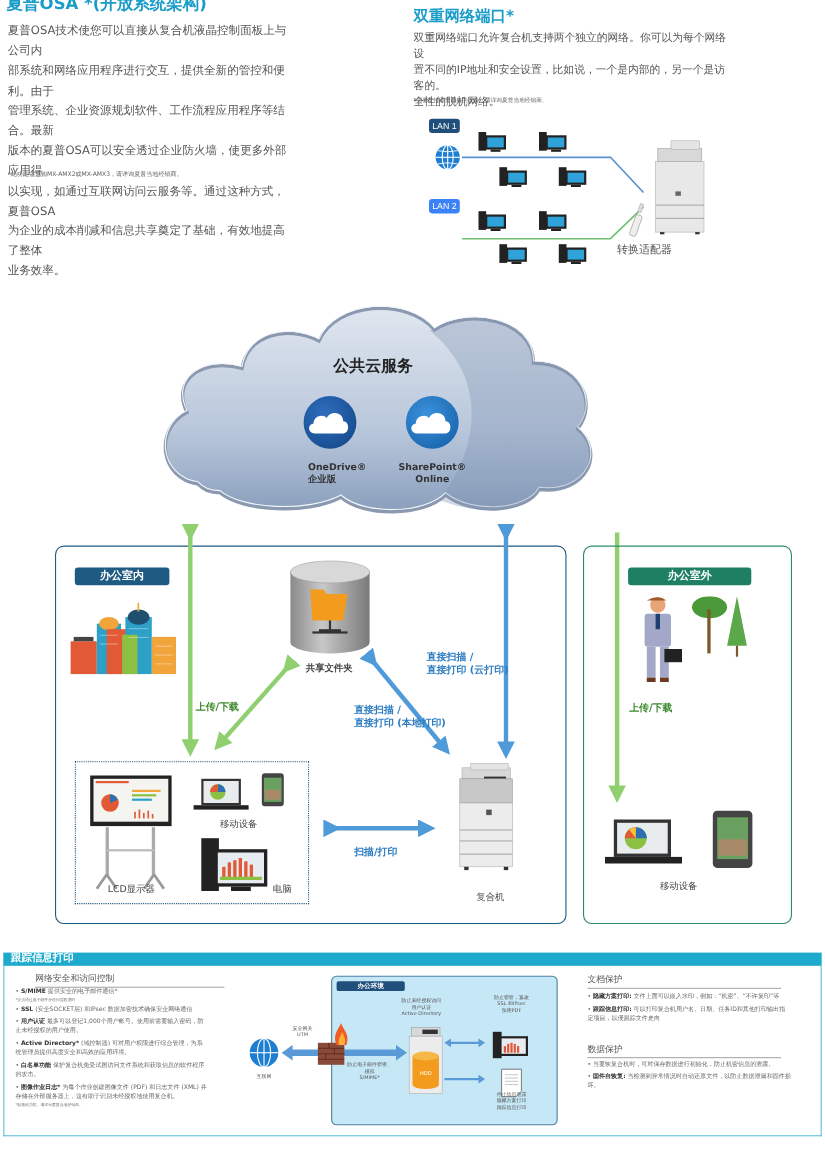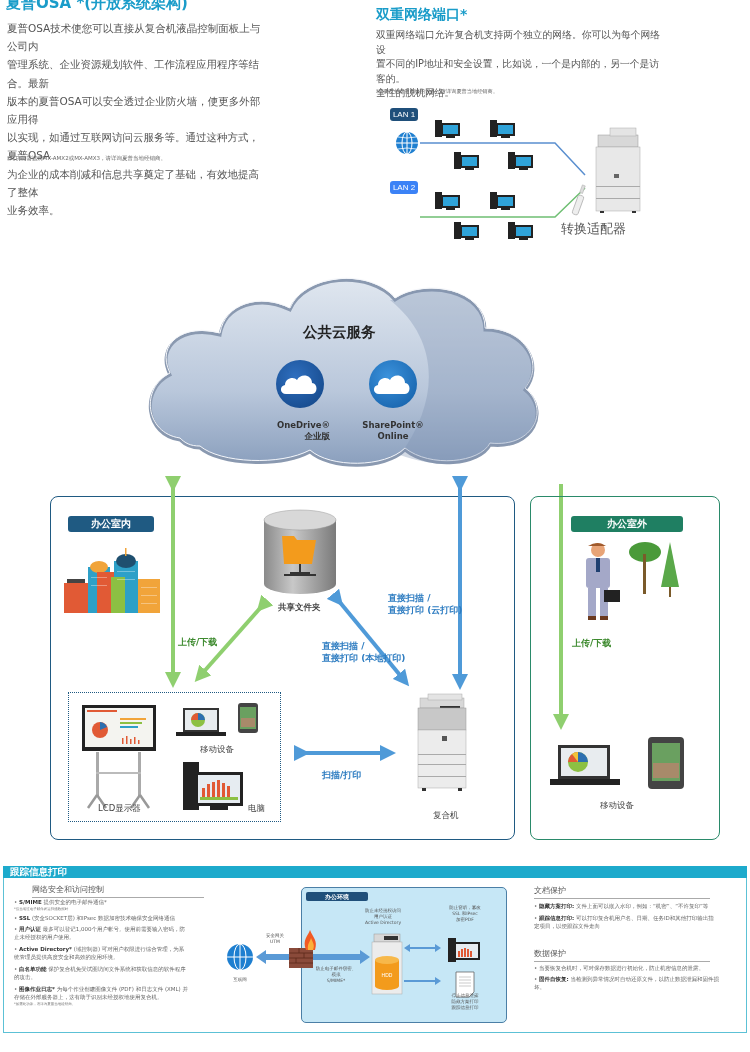--- a/index.html
+++ b/index.html
@@ -7,21 +7,21 @@
   body { position: relative; font-family: "DejaVu Sans", "Liberation Sans", sans-serif; color: #444; }
   .abs { position: absolute; }
 
   
   .h-title { font-size: 15px; font-weight: bold; color: #1a9cc9; white-space: nowrap; }
   .body-text { font-size: 10.5px; line-height: 18.2px; color: #555; }
   .footnote { font-size: 5.5px; color: #666; white-space: nowrap; }
 
   
   .lan-badge { height: 13px; width: 28px; border-radius: 3px; color: #fff; font-size: 8px; text-align: center; line-height: 13px; font-family: "Liberation Sans", sans-serif; }
-  .small-label { font-size: 13px; color: #555; white-space: nowrap; }
+  .small-label { font-size: 10px; color: #555; white-space: nowrap; }
 
   
   .office-in { border: 1.5px solid #1f5a82; border-radius: 8px; }
   .office-out { border: 1.5px solid #2a8a6a; border-radius: 8px; }
   .office-badge { height: 16px; border-radius: 3px; color: #fff; font-size: 10px; font-weight: bold; text-align: center; line-height: 16px; }
   .label-dark { font-size: 8.5px; color: #444; white-space: nowrap; }
   .label-green { font-size: 9px; font-weight: bold; color: #3d8a2e; white-space: nowrap; }
   .label-blue { font-size: 9px; font-weight: bold; color: #2d7cc1; white-space: nowrap; line-height: 12px; }
 
   
@@ -34,20 +34,21 @@
   .office-env { background: #c6e7f6; border: 1.5px solid #4b7fa6; border-radius: 5px; }
   .env-badge { background: #1f4f7a; color: #fff; font-size: 6px; font-weight: bold; border-radius: 2px; height: 9px; line-height: 9px; text-align: center; }
   .tiny { font-size: 4.5px; color: #555; text-align: center; line-height: 6px; white-space: nowrap; }
 </style>
 </head>
 <body>
 
 <div class="abs h-title" style="left:6px;top:-6px;">夏普OSA *(开放系统架构)</div>
 <div class="abs body-text" style="left:7px;top:19px;width:260px;">
   <div>夏普OSA技术使您可以直接从复合机液晶控制面板上与公司内</div>
+  <div>部系统和网络应用程序进行交互，提供全新的管控和便利。由于</div>
   <div>管理系统、企业资源规划软件、工作流程应用程序等结合。最新</div>
   <div>版本的夏普OSA可以安全透过企业防火墙，使更多外部应用得</div>
   <div>以实现，如通过互联网访问云服务等。通过这种方式，夏普OSA</div>
   <div>为企业的成本削减和信息共享奠定了基础，有效地提高了整体</div>
   <div>业务效率。</div>
 </div>
 <div class="abs footnote" style="left:7px;top:155px;">*此功能需选购MX-AMX2或MX-AMX3，请详询夏普当地经销商。</div>
 
 <div class="abs h-title" style="left:376px;top:6px;font-size:14px;">双重网络端口*</div>
 <div class="abs body-text" style="left:376px;top:28px;width:290px;font-size:9.8px;line-height:14.5px;">
@@ -165,21 +166,21 @@
   <g>
     <circle cx="160" cy="114" r="24" fill="url(#odFill)"></circle>
     <path d="M146 124 C140 124 139 116 145 115 C145 108 154 106 157 110 C160 103 172 104 172 113 C178 113 178 124 172 124 Z" fill="#fff"></path>
   </g>
   <g>
     <circle cx="253" cy="114" r="24" fill="url(#spFill)"></circle>
     <path d="M239 124 C233 124 232 116 238 115 C238 108 247 106 250 110 C253 103 265 104 265 113 C271 113 271 124 265 124 Z" fill="#fff"></path>
   </g>
 </svg>
 <div class="abs" style="left:303px;top:323px;font-size:14.5px;font-weight:bold;color:#222;white-space:nowrap;">公共云服务</div>
-<div class="abs" style="left:270px;top:420px;width:60px;font-size:8.5px;font-weight:bold;color:#333;text-align:right;line-height:11px;">
+<div class="abs" style="left:280px;top:420px;width:60px;font-size:8.5px;font-weight:bold;color:#333;text-align:left;line-height:11px;">
   <div>OneDrive®</div>
   <div>企业版</div>
 </div>
 <div class="abs" style="left:358px;top:420px;width:70px;font-size:8.5px;font-weight:bold;color:#333;text-align:center;line-height:11px;">
   <div>SharePoint®</div>
   <div>Online</div>
 </div>
 
 <div class="abs office-in" style="left:50px;top:496px;width:465px;height:344px;"></div>
 <div class="abs office-badge" style="left:68px;top:516px;width:86px;background:#1f5a82;">办公室内</div>

